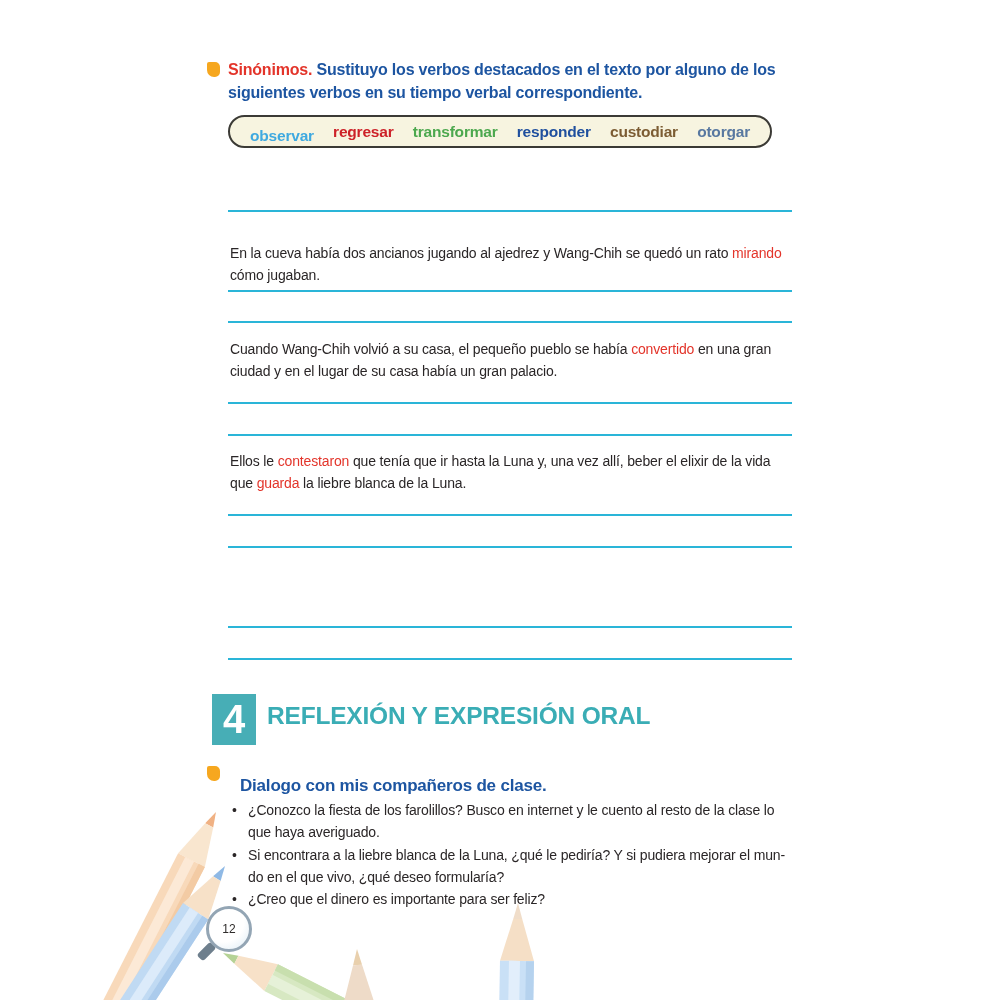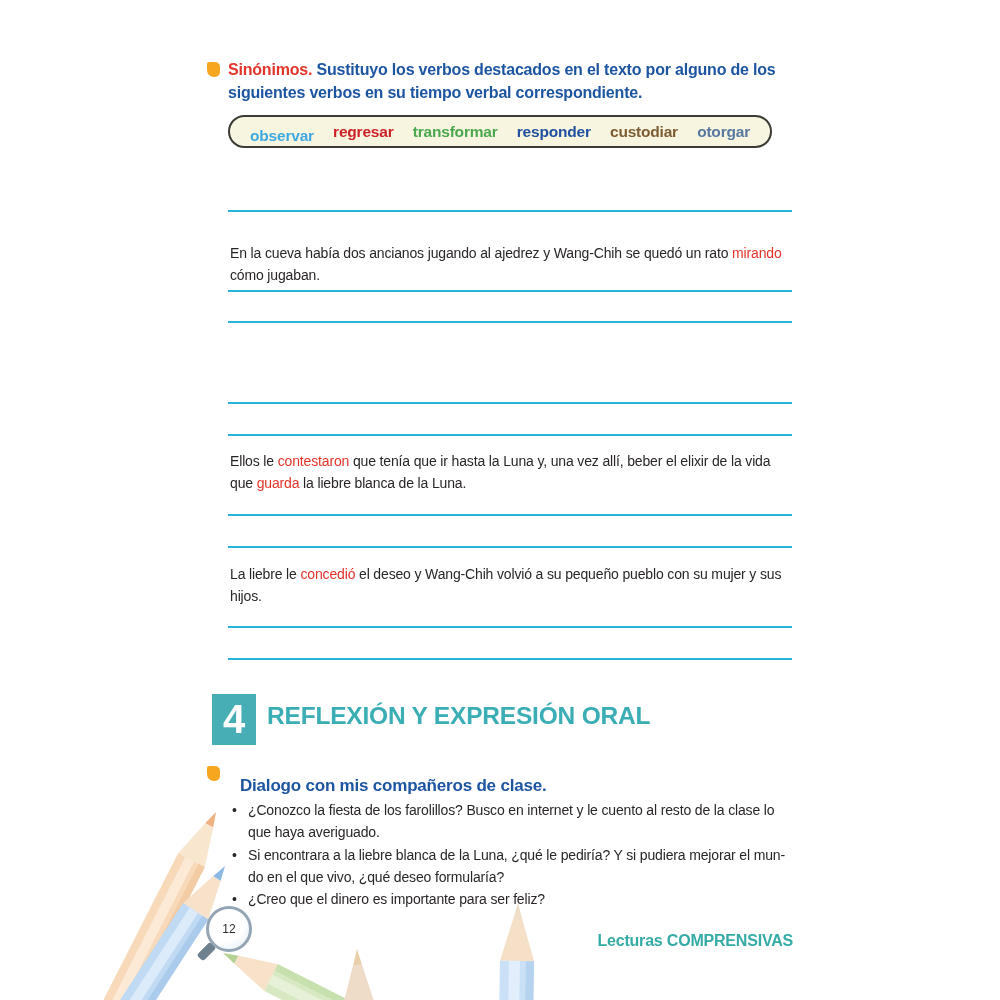--- a/index.html
+++ b/index.html
@@ -119,28 +119,28 @@
       <span style="color: rgb(124, 92, 51);">custodiar</span>
       <span style="color: rgb(88, 120, 160);">otorgar</span>
     </div>
 
   <div class="ansline layer" style="top:210px;"></div>
 
   <p class="sentence layer" style="top:227px;margin-top:16px;"><span>En la cueva había dos ancianos jugando al ajedrez y Wang-Chih se quedó un rato </span><span class="red">mirando</span><span> cómo jugaban.</span></p>
   <div class="ansline layer" style="top:290px;"></div>
   <div class="ansline layer" style="top:321px;"></div>
 
+  <p class="sentence layer" style="top:339px;"><span>Cuando Wang-Chih volvió a su casa, el pequeño pueblo se había </span><span class="red">convertido</span><span> en una gran ciudad y en el lugar de su casa había un gran palacio.</span></p>
   <div class="ansline layer" style="top:402px;"></div>
   <div class="ansline layer" style="top:434px;"></div>
 
   <p class="sentence layer" style="top:451px;"><span>Ellos le </span><span class="red">contestaron</span><span> que tenía que ir hasta la Luna y, una vez allí, beber el elixir de la vida que </span><span class="red">guarda</span><span> la liebre blanca de la Luna.</span></p>
   <div class="ansline layer" style="top:514px;"></div>
   <div class="ansline layer" style="top:546px;"></div>
 
-  <p class="sentence layer" style="top:564px;"><span>La liebre le </span><span class="red">concedió</span><span> el deseo y Wang-Chih volvió a su pequeño pueblo con su mujer y sus hijos.</span></p>
   <div class="ansline layer" style="top:626px;"></div>
   <div class="ansline layer" style="top:658px;"></div>
 
   <div class="sec-badge layer">
     <span>4</span>
   </div>
   <h2 class="sec-title layer">REFLEXIÓN Y EXPRESIÓN ORAL</h2>
 
   <span class="marker layer" style="left:207px;top:766px;"></span>
   <h3 class="dlg-title layer">Dialogo con mis compañeros de clase.</h3>
@@ -159,17 +159,14 @@
     <span class="btxt">¿Creo que el dinero es importante para ser feliz?</span>
   </div>
 
   <div class="magnifier">
     <div class="mag-handle"></div>
     <div class="mag-circle">
       <span>12</span>
     </div>
   </div>
 
-  <div class="footer layer">
-    <span class="reg">Lecturas </span><span class="bold">COMPRENSIVAS</span>
-  </div>
 
 </div>
 
 </body></html>

